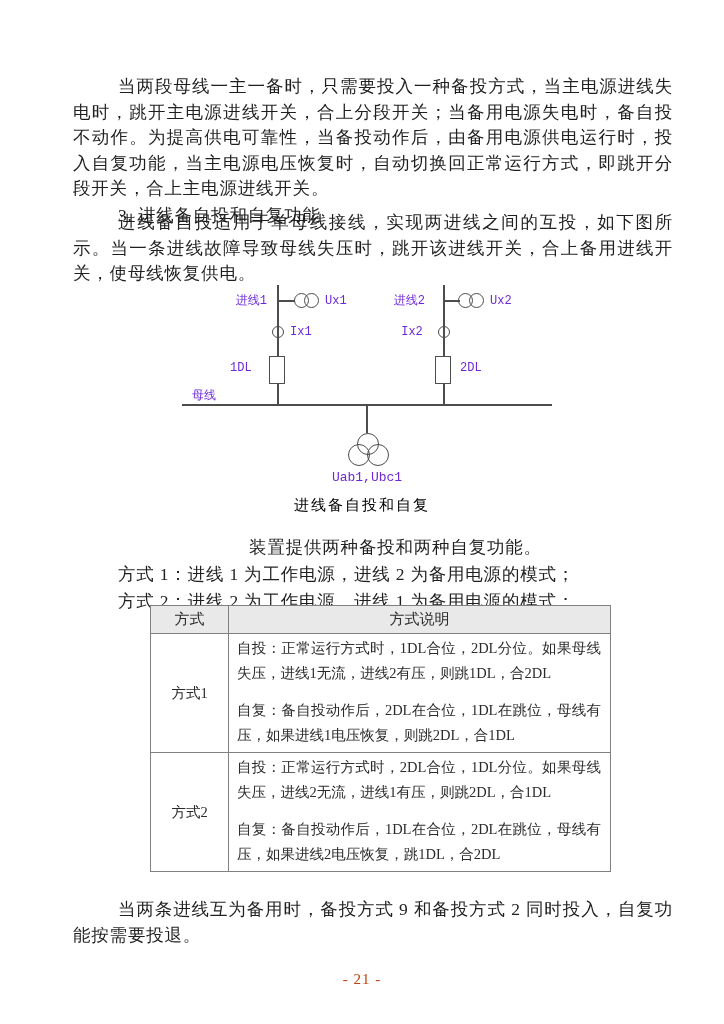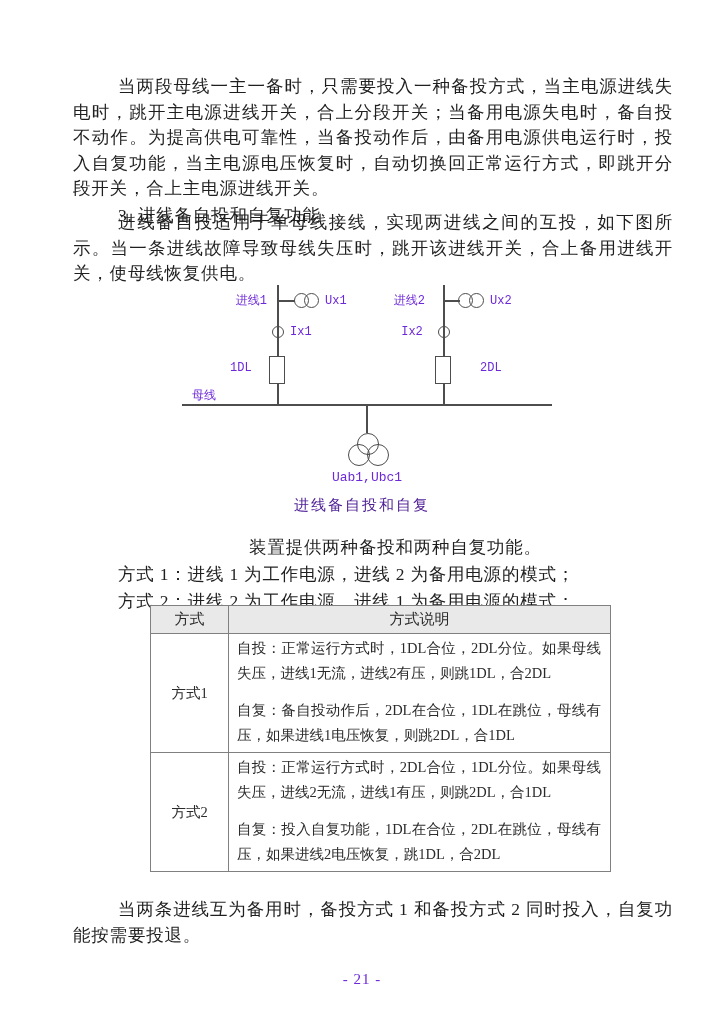--- a/index.html
+++ b/index.html
@@ -33,21 +33,21 @@
   .dbreaker{
     position:absolute;border:1.5px solid #4d4d4d;background:#ffffff;
     box-sizing:border-box;
   }
   .dlabel{
     position:absolute;font-family:Liberation Mono, monospace;
     font-size:12px;line-height:14px;color:#6d28d9;white-space:nowrap;
   }
   #caption{
     position:absolute;left:0;top:496px;width:600px;margin:0;
-    text-align:center;font-size:15px;letter-spacing:2px;color:#4c1d95;
+    text-align:center;font-size:15px;letter-spacing:2px;color:#000000;
   }
 
   
   #mode-table{
     position:absolute;left:88px;top:605px;width:460px;
     border-collapse:collapse;table-layout:fixed;
     font-size:14.5px;color:#2b2b2b;
   }
   #mode-table th,#mode-table td{
     border:1px solid #808080;box-sizing:border-box;
@@ -60,21 +60,21 @@
     text-align:center;vertical-align:middle;padding:2px 12px;font-size:14.5px;
   }
   #mode-table td.desc-cell{
     padding:2px 9px 4px 8px;vertical-align:middle;line-height:25px;
     text-align:justify;
   }
   #mode-table td.desc-cell div + div{margin-top:12px;}
 
   #page-number{
     position:absolute;left:0;top:971px;width:724px;margin:0;
-    text-align:center;font-size:15px;letter-spacing:1px;color:#6d28d9;
+    text-align:center;font-size:15px;letter-spacing:1px;color:#c2410c;
   }
 </style>
 </head>
 <body>
 
 <div class="page">
   <div class="content">
 
     <p id="p1" class="para">当两段母线一主一备时，只需要投入一种备投方式，当主电源进线失电时，跳开主电源进线开关，合上分段开关；当备用电源失电时，备自投不动作。为提高供电可靠性，当备投动作后，由备用电源供电运行时，投入自复功能，当主电源电压恢复时，自动切换回正常运行方式，即跳开分段开关，合上主电源进线开关。</p>
 
@@ -100,21 +100,21 @@
       <div class="dbreaker" style="left:207px;top:71px;width:16px;height:28px;"></div>
 
       <div class="dlabel" style="left:318px;top:9px;width:45px;text-align:right;">进线2</div>
       <div class="abs dline" style="left:382px;top:15px;width:16px;height:1.5px;"></div>
       <div class="dcircle" style="left:396px;top:8px;width:15px;height:15px;"></div>
       <div class="dcircle" style="left:407px;top:8px;width:15px;height:15px;"></div>
       <div class="dlabel" style="left:428px;top:9px;">Ux2</div>
       <div class="dlabel" style="left:338px;top:40px;width:24px;text-align:center;">Ix2</div>
       <div class="dcircle" style="left:376px;top:41px;width:12px;height:12px;"></div>
       <div class="dbreaker" style="left:373px;top:71px;width:16px;height:28px;"></div>
-      <div class="dlabel" style="left:418px;top:76px;">2DL</div>
+      <div class="dlabel" style="left:398px;top:76px;">2DL</div>
 
       <div class="dlabel" style="left:130px;top:104px;">母线</div>
 
       <div class="abs dline" style="left:304px;top:121px;width:1.5px;height:27px;"></div>
       <div class="dcircle" style="left:295px;top:148px;width:22px;height:22px;"></div>
       <div class="dcircle" style="left:286px;top:159px;width:22px;height:22px;"></div>
       <div class="dcircle" style="left:305px;top:159px;width:22px;height:22px;"></div>
       <div class="dlabel" style="left:240px;top:186px;width:130px;text-align:center;font-size:13px;">Uab1,Ubc1</div>
     </div>
 
@@ -140,23 +140,23 @@
           <td class="mode-cell">方式1</td>
           <td class="desc-cell">
             <div>自投：正常运行方式时，1DL合位，2DL分位。如果母线失压，进线1无流，进线2有压，则跳1DL，合2DL</div>
             <div>自复：备自投动作后，2DL在合位，1DL在跳位，母线有压，如果进线1电压恢复，则跳2DL，合1DL</div>
           </td>
         </tr>
         <tr>
           <td class="mode-cell">方式2</td>
           <td class="desc-cell">
             <div>自投：正常运行方式时，2DL合位，1DL分位。如果母线失压，进线2无流，进线1有压，则跳2DL，合1DL</div>
-            <div>自复：投入自复功能，1DL在合位，2DL在跳位，母线有压，如果进线2电压恢复，跳1DL，合2DL</div>
+            <div>自复：备自投动作后，1DL在合位，2DL在跳位，母线有压，如果进线2电压恢复，跳1DL，合2DL</div>
           </td>
         </tr>
       </tbody>
     </table>
 
-    <p id="p4" class="para">当两条进线互为备用时，备投方式 1 和备投方式 2 同时投入，自复功能按需要投退。</p>
+    <p id="p4" class="para">当两条进线互为备用时，备投方式 9 和备投方式 2 同时投入，自复功能按需要投退。</p>
   </div>
 
   <p id="page-number">- 21 -</p>
 </div>
 
 </body></html>

